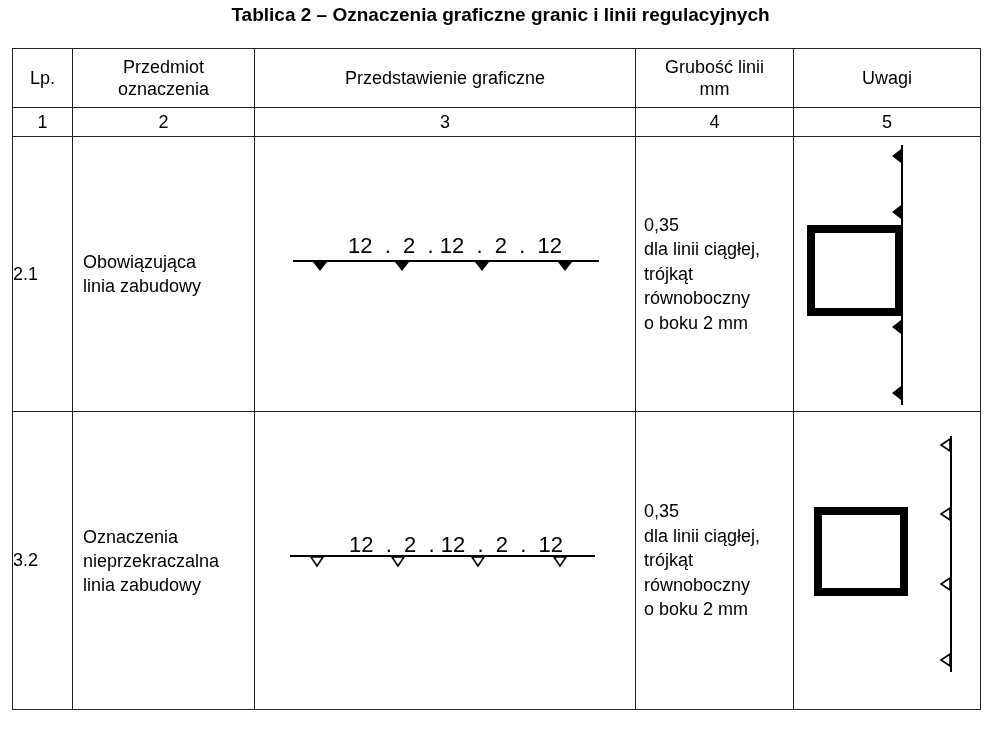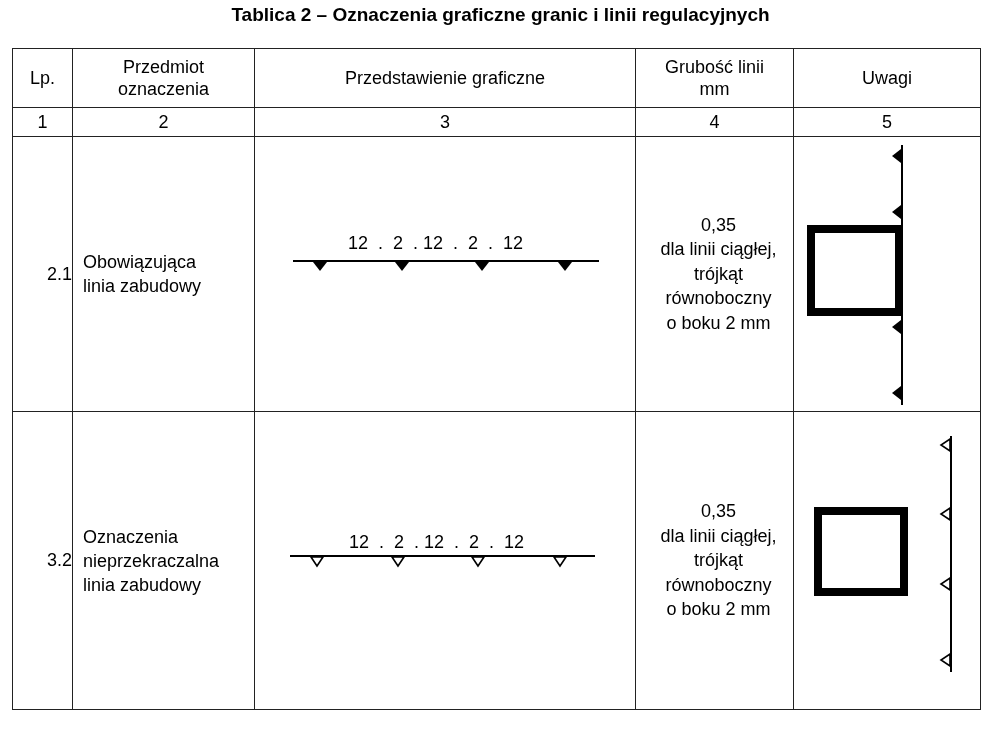--- a/index.html
+++ b/index.html
@@ -9,26 +9,26 @@
   .tbl td { border:1.5px solid #222; padding:0; font-size:18px; vertical-align:middle; }
   .hdr td { height:58px; text-align:center; line-height:22px; }
   .num td { height:28px; text-align:center; }
   .row1 td { height:274px; }
   .row2 td { height:297px; }
   .c1 { width:59px; text-align:center; }
   .c2 { width:181px; }
   .c3 { width:380px; }
   .c4 { width:157px; }
   .c5 { width:186px; }
-  .lp { text-align:right; }
+  .lp { text-align:left; }
   .desc { padding-left:10px !important; line-height:24px; text-align:left; }
-  .thick { line-height:24.5px; padding-left:8px !important;text-align:center; }
+  .thick { line-height:24.5px; padding-left:8px !important; }
   .cell-rel { position:relative; }
   .gfx { position:absolute; left:0; top:0; }
-  .pattern { position:absolute; font-size:18px; white-space:pre; }
+  .pattern { position:absolute; font-size:22px; white-space:pre; }
 </style>
 </head>
 <body>
 
 <div class="title">Tablica 2 – Oznaczenia graficzne granic i linii regulacyjnych</div>
 
 <table class="tbl">
   <tbody>
       <tr class="hdr">
     <td class="c1">Lp.</td>

